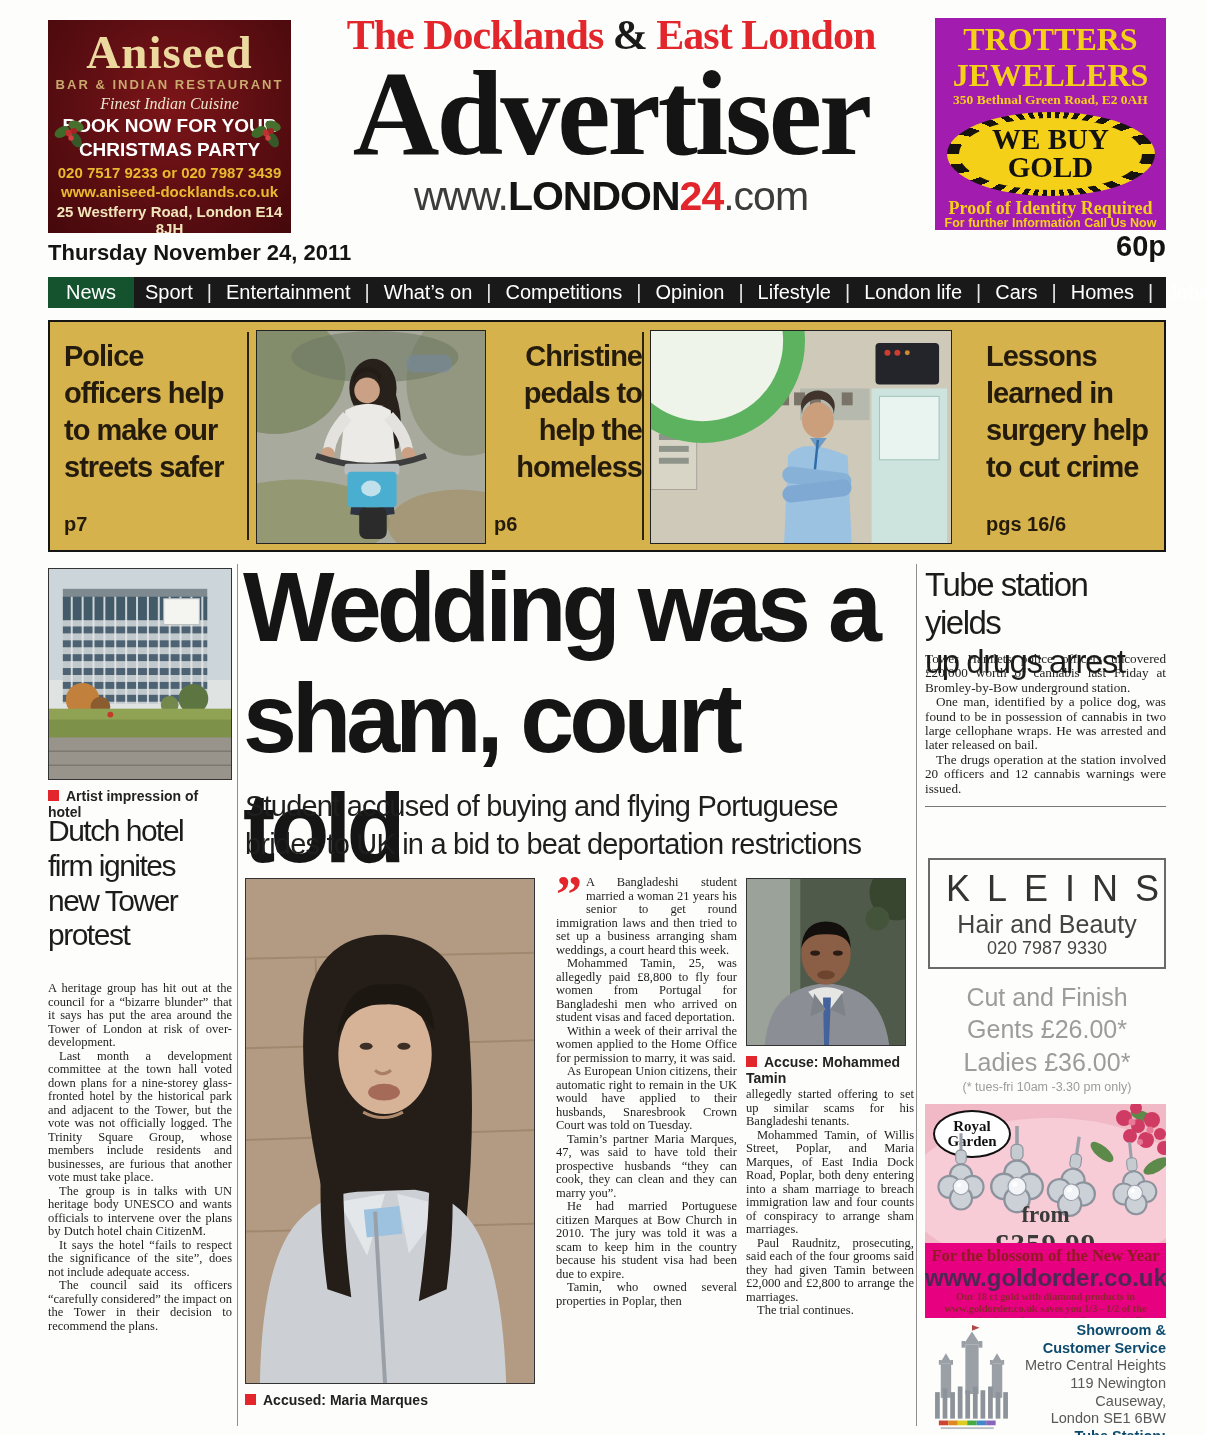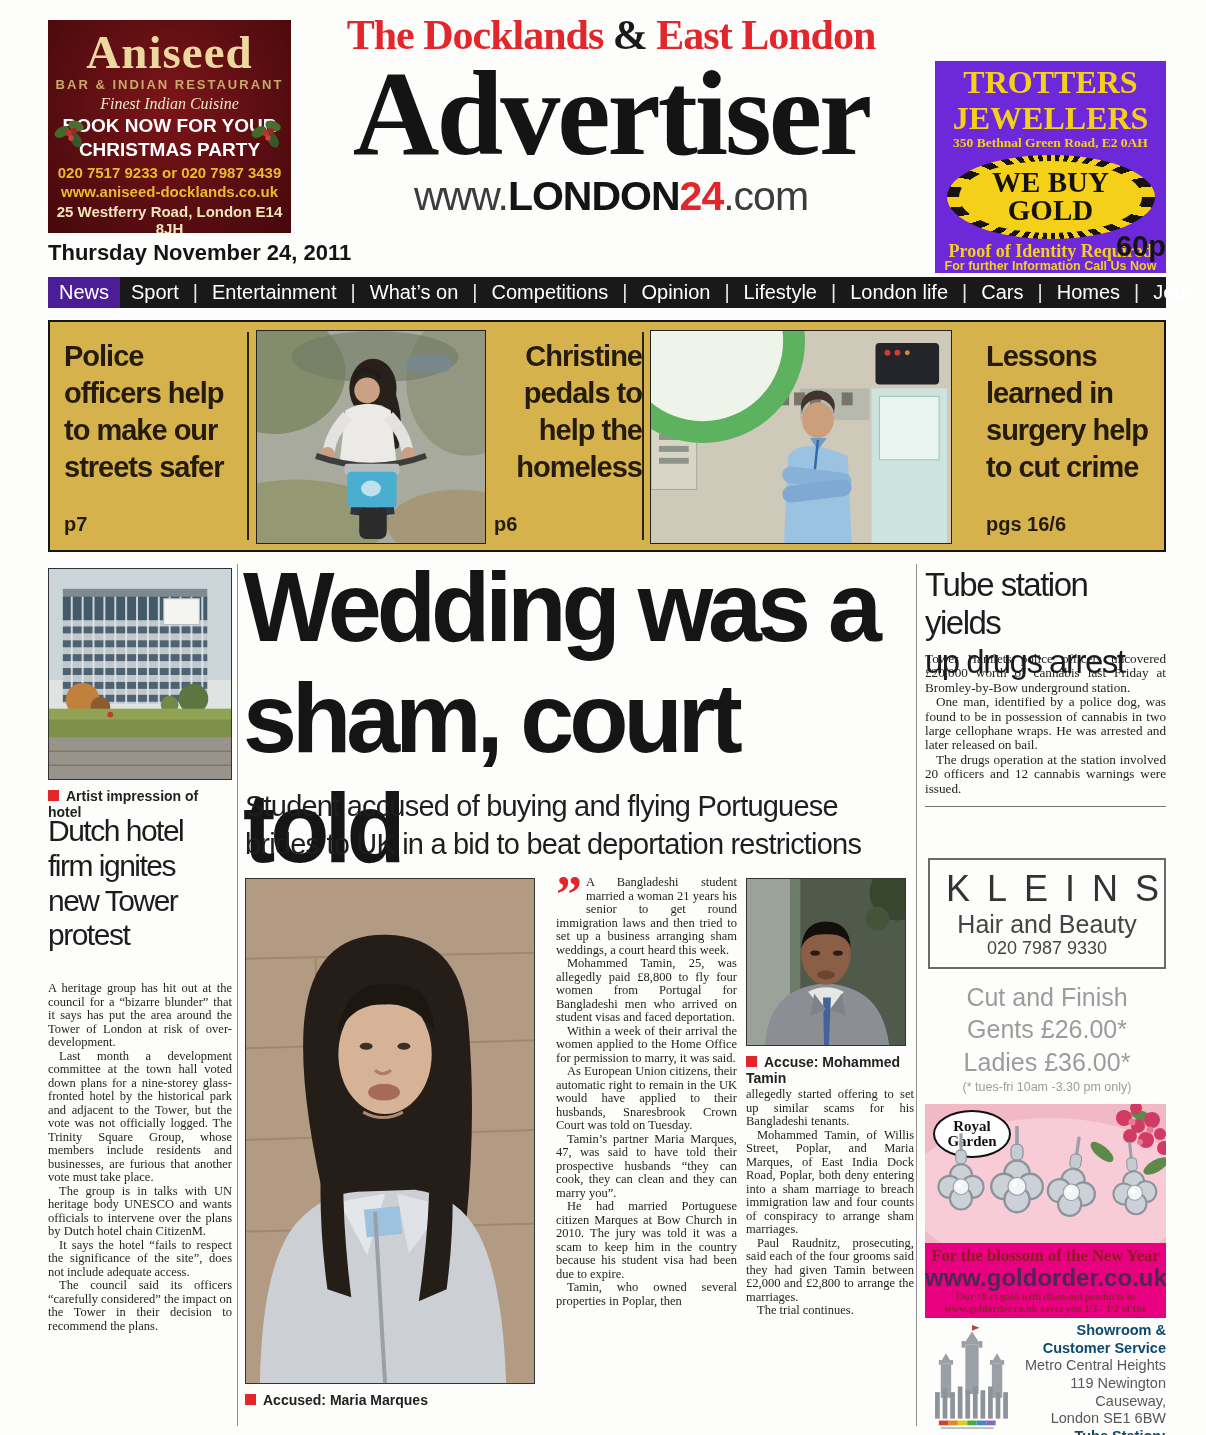--- a/index.html
+++ b/index.html
@@ -20,39 +20,39 @@
   .holly{position:absolute;}
 
   .masthead{left:295px;top:14px;width:632px;text-align:center;}
   .masthead .region{font-family:"Liberation Serif",serif;font-weight:bold;font-size:42px;color:#e2262b;letter-spacing:-1px;line-height:1.0;}
   .masthead .region .amp{color:#1a1a1a;}
   .masthead .title{font-family:"Liberation Serif",serif;font-weight:bold;font-size:120px;color:#141414;letter-spacing:-3px;line-height:0.93;margin-top:2px;}
   .masthead .url{font-size:41px;color:#3c3c3c;line-height:1.0;margin-top:6px;letter-spacing:-1px;}
   .masthead .url .b{font-weight:bold;color:#141414;}
   .masthead .url .r{font-weight:bold;color:#e2262b;}
 
-  .trotters{left:935px;top:18px;width:231px;height:212px;background:#6d28d9;text-align:center;color:#f5d019;overflow:hidden;margin-top:43px;}
+  .trotters{left:935px;top:18px;width:231px;height:212px;background:#a21caf;text-align:center;color:#f5d019;overflow:hidden;}
   .trotters .t1{font-family:"Liberation Serif",serif;font-weight:bold;font-size:32px;line-height:0.95;margin-top:6px;letter-spacing:0px;}
   .trotters .addr{font-family:"Liberation Serif",serif;font-weight:bold;font-size:13.5px;margin-top:1px;}
   .star{position:relative;width:208px;height:84px;margin:4px auto 0;}
   .star .rays{position:absolute;inset:0;border-radius:50%;background:repeating-conic-gradient(#f5d019 0deg 6deg,#17140f 6deg 12deg);}
   .star .core{position:absolute;inset:7% 6%;border-radius:50%;background:#f5d019;display:flex;flex-direction:column;justify-content:center;}
   .star .core div{font-family:"Liberation Serif",serif;font-weight:bold;font-size:29px;color:#141210;line-height:0.95;}
   .trotters .proof{font-family:"Liberation Serif",serif;font-weight:bold;font-size:18px;line-height:1.0;margin-top:3px;}
   .trotters .info{font-weight:bold;font-size:12.5px;line-height:1.1;}
 
   .daterow-date{left:48px;top:240px;font-size:22px;font-weight:bold;color:#141414;}
   .daterow-price{left:1106px;top:230px;width:60px;text-align:right;font-size:29px;font-weight:bold;color:#141414;}
 
   
   .nav{left:48px;top:277px;width:1118px;height:31px;background:#191919;display:flex;align-items:center;font-size:20px;color:#fff;}
   .nav ul{list-style:none;margin:0;padding:0;display:flex;align-items:center;height:100%;}
   .nav li{display:flex;align-items:center;height:100%;padding:0 7px;white-space:nowrap;}
   .nav li:nth-child(n+3)::before{content:"|";margin-right:14px;color:#e7e7e7;font-weight:normal;}
-  .nav li.active{background:#4c1d95;padding:0 11px;margin-right:4px;}
+  .nav li.active{background:#14532d;padding:0 18px;margin-right:4px;}
 
   
   .teasers{left:48px;top:320px;width:1118px;height:232px;background:#d5b24c;border:2px solid #151515;box-sizing:border-box;}
   .tease{position:absolute;color:#241b0c;}
   .tease .tt{font-weight:bold;font-size:29px;line-height:1.28;letter-spacing:-1px;}
   .tease .pg{position:absolute;bottom:0;left:0;font-weight:bold;font-size:20px;}
   .tdiv{position:absolute;top:10px;bottom:10px;width:2px;background:#2a230f;}
   .tphoto{position:absolute;border:1px solid #222;background:#888;overflow:hidden;}
   .tphoto svg{display:block;}
 
@@ -466,20 +466,24 @@
             <circle cx="0" cy="37" r="7.5" fill="#f2f4f7" stroke="#9aa0a8"></circle>
             <circle cx="-2" cy="35" r="2.2" fill="#ffffff"></circle>
           </g>
         </defs>
         <use href="#pend" x="0" y="0" transform="translate(30 22) scale(1.05)"></use>
         <use href="#pend" x="0" y="0" transform="translate(86 16) scale(1.2)"></use>
         <use href="#pend" x="0" y="0" transform="translate(146 26) scale(1.1) rotate(8)"></use>
         <use href="#pend" x="0" y="0" transform="translate(200 30) scale(1.0) rotate(-6)"></use>
       </svg>
     </span>
+    <div class="fromrow">
+      <div class="f">from</div>
+      <div class="p">£359.99</div>
+    </div>
     <div class="goldstrip">
       <div class="blossom">For the blossom of the New Year</div>
       <div class="gurl">www.goldorder.co.uk</div>
       <div class="small">Our 18 ct gold with diamond products in www.goldorder.co.uk saves you 1/3 - 1/2 of the market price from the expensive Commercial Rent in Department Stores or High Street.</div>
     </div>
   </div>
 
   <div class="abs showroom">
     <span class="abs" style="left:4px;top:2px;">
       <svg width="85" height="106" viewBox="0 -8 85 112">

